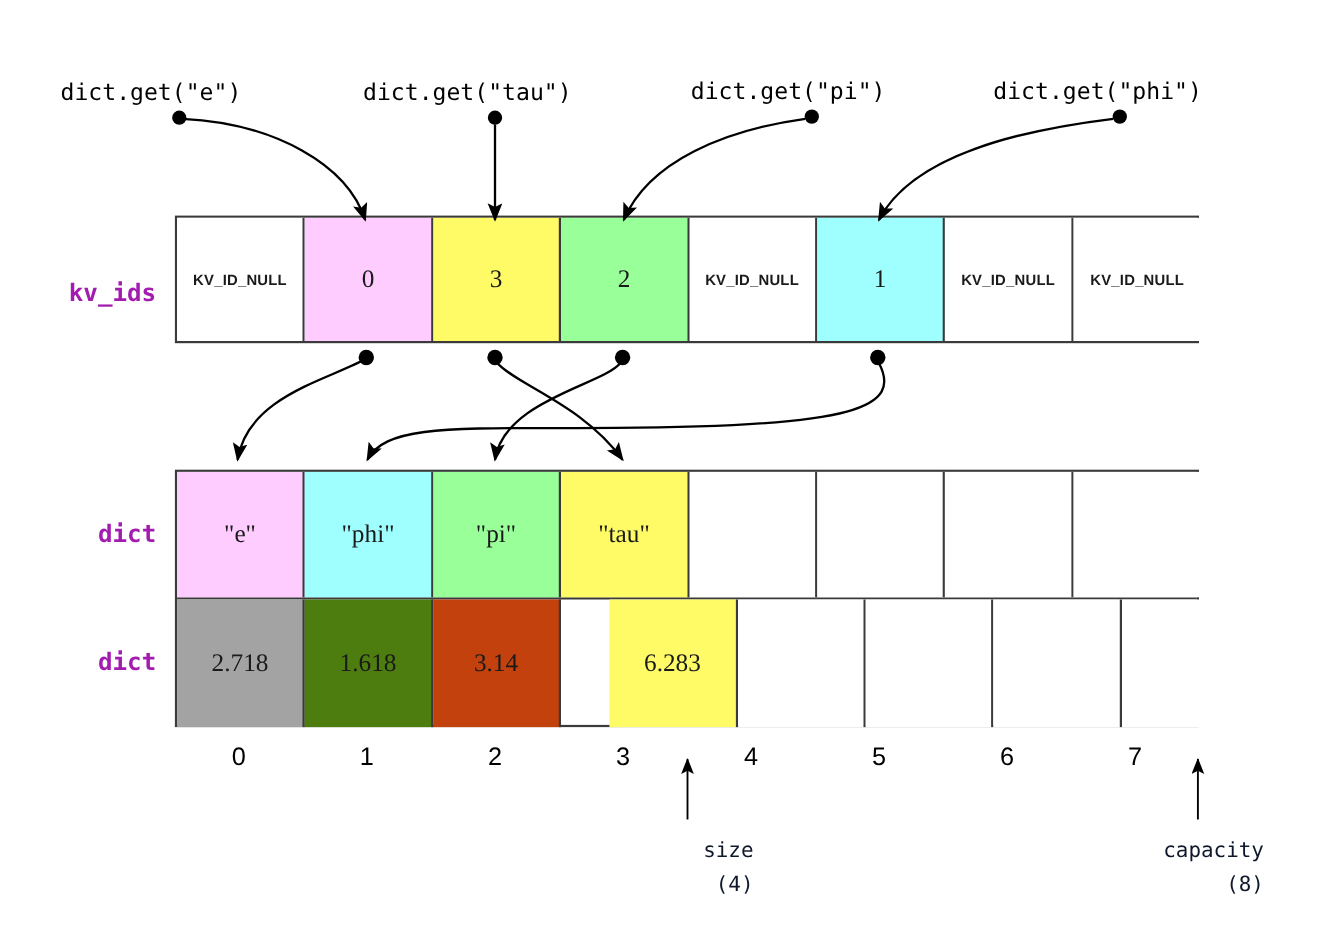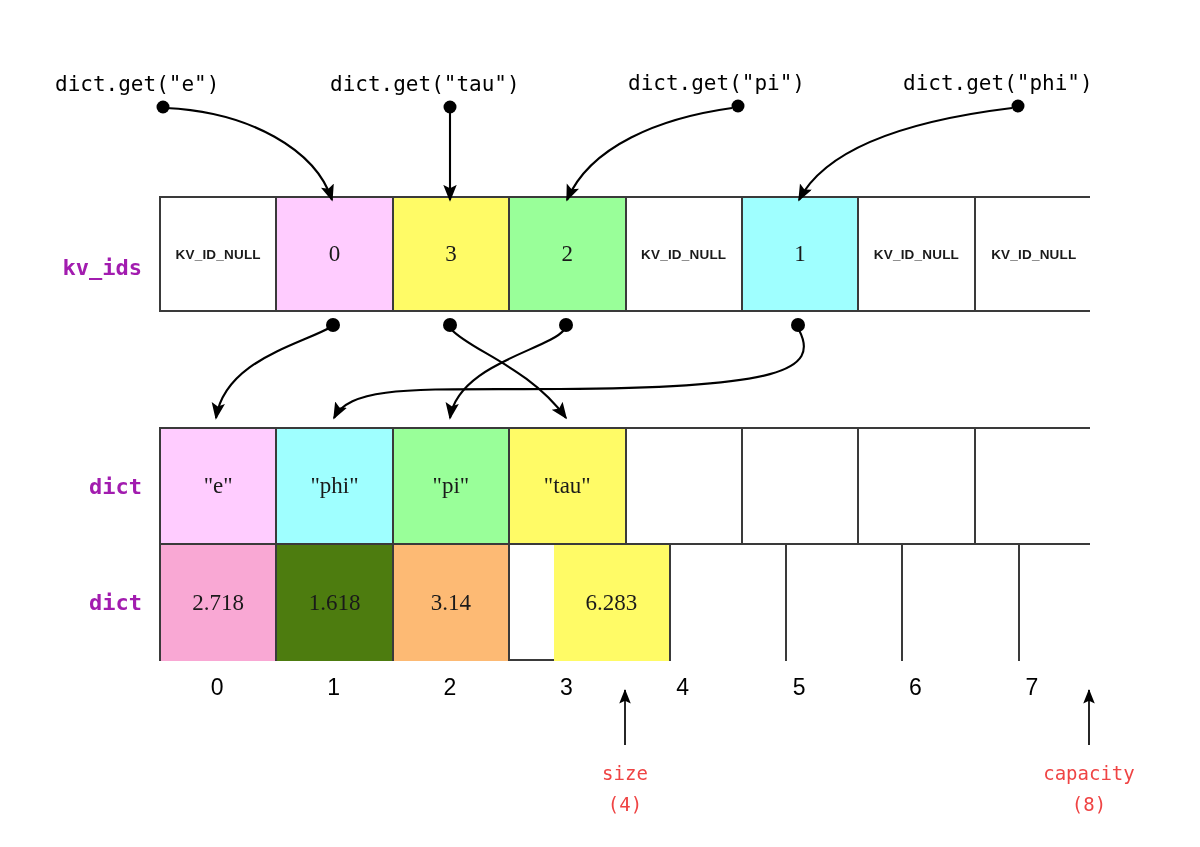--- a/index.html
+++ b/index.html
@@ -89,22 +89,22 @@
     font-size: 23px;
     color: #000;
     text-align: center;
     width: 40px;
   }
   
   .annot {
     position: absolute;
     font-family: "DejaVu Sans Mono", "Liberation Mono", monospace;
     font-size: 19px;
-    color: #ef4444;
-    text-align: center;
+    color: #0f172a;
+    text-align: right;
     white-space: nowrap;
   }
 </style>
 </head>
 <body>
 
 <div id="stage">
 
   <div class="call-label" style="left:55px;  top:72px;">dict.get("e")</div>
   <div class="call-label" style="left:330px; top:72px;">dict.get("tau")</div>
@@ -131,23 +131,23 @@
         <div class="cell" style="background: rgb(255, 204, 255); width: 116.375px; flex: 0 0 116.375px;">"e"</div>
         <div class="cell" style="background: rgb(159, 255, 255); width: 116.375px; flex: 0 0 116.375px;">"phi"</div>
         <div class="cell" style="background: rgb(153, 255, 153); width: 116.375px; flex: 0 0 116.375px;">"pi"</div>
         <div class="cell" style="background: rgb(255, 251, 102); width: 116.375px; flex: 0 0 116.375px;">"tau"</div>
         <div class="cell" style="background: rgb(255, 255, 255); width: 116.375px; flex: 0 0 116.375px;"></div>
         <div class="cell" style="background: rgb(255, 255, 255); width: 116.375px; flex: 0 0 116.375px;"></div>
         <div class="cell" style="background: rgb(255, 255, 255); width: 116.375px; flex: 0 0 116.375px;"></div>
         <div class="cell" style="background: rgb(255, 255, 255); width: 116.375px; flex: 0 0 116.375px;"></div>
       </div>
     <div class="band" id="vals-band">
-        <div class="cell" style="background: #f9a8d4; width: 116.375px; flex: 0 0 116.375px;">2.718</div>
+        <div class="cell" style="background: #a3a3a3; width: 116.375px; flex: 0 0 116.375px;">2.718</div>
         <div class="cell" style="background: #4d7c0f; width: 116.375px; flex: 0 0 116.375px;">1.618</div>
-        <div class="cell" style="background: #fdba74; width: 116.375px; flex: 0 0 116.375px; text-align: center;">3.14</div>
+        <div class="cell" style="background: #c2410c; width: 116.375px; flex: 0 0 116.375px; text-align: center;">3.14</div>
         <div class="cell" style="background: rgb(255, 251, 102); width: 116.375px; flex: 0 0 116.375px; margin-left: 44px;">6.283</div>
         <div class="cell" style="background: rgb(255, 255, 255); width: 116.375px; flex: 0 0 116.375px;"></div>
         <div class="cell" style="background: rgb(255, 255, 255); width: 116.375px; flex: 0 0 116.375px;"></div>
         <div class="cell" style="background: rgb(255, 255, 255); width: 116.375px; flex: 0 0 116.375px;"></div>
         <div class="cell" style="background: rgb(255, 255, 255); width: 116.375px; flex: 0 0 116.375px;"></div>
       </div>
   </div>
 
   <div id="index-strip">
       <div class="idx" style="left: 197.188px; top: 674px;">0</div>

